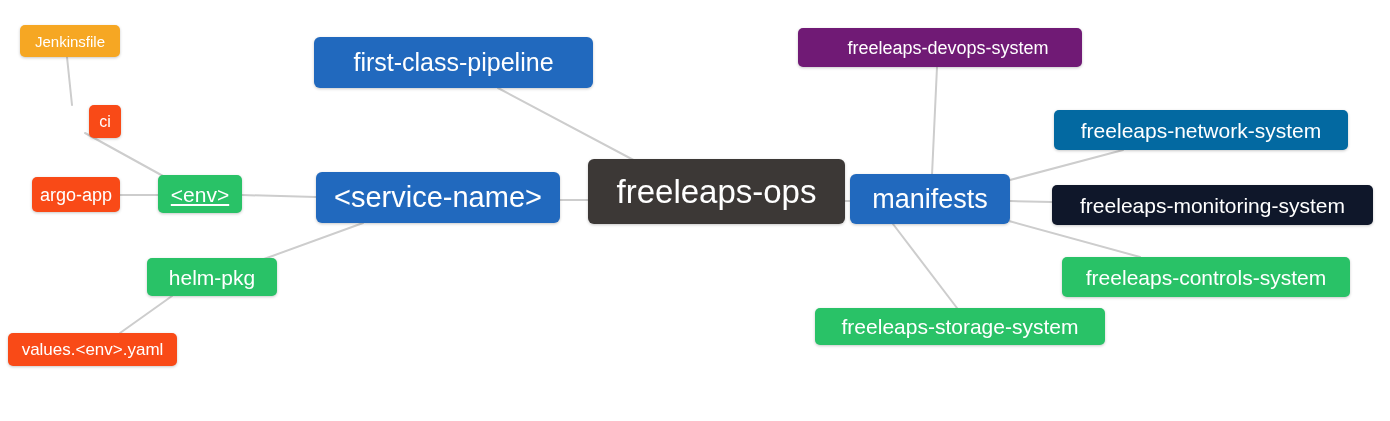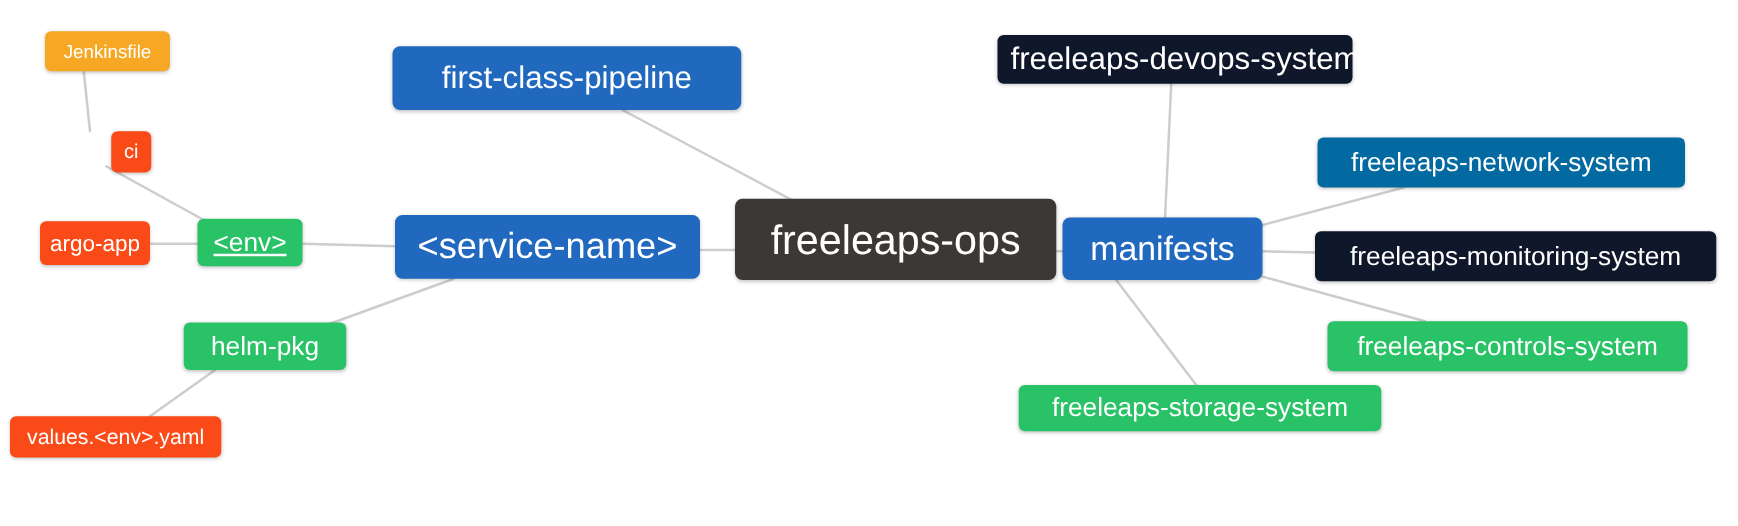--- a/index.html
+++ b/index.html
@@ -56,25 +56,25 @@
   <div class="node" style="left: 850px; top: 174px; width: 160px; height: 50px; font-size: 27px; border-radius: 6px; background-color: rgb(33, 105, 190);">manifests</div>
 
   <div class="node" style="left: 158px; top: 175px; width: 84px; height: 38px; font-size: 21px; background-color: rgb(41, 194, 103); text-decoration: underline;">&lt;env&gt;</div>
 
   <div class="node" style="left: 147px; top: 258px; width: 130px; height: 38px; font-size: 21px; background-color: rgb(41, 194, 103);">helm-pkg</div>
 
   <div class="node" style="left: 53px; top: 105px; width: 32px; height: 33px; font-size: 16px; background-color: rgb(249, 74, 23); margin-left: 36px;">ci</div>
 
   <div class="node" style="left: 32px; top: 177px; width: 88px; height: 35px; font-size: 18px; background-color: rgb(249, 74, 23);">argo-app</div>
 
-  <div class="node" style="left: 20px; top: 25px; width: 100px; height: 32px; font-size: 15px; background-color: rgb(246, 167, 35); margin-left: 16px;">Jenkinsfile</div>
+  <div class="node" style="left: 20px; top: 25px; width: 100px; height: 32px; font-size: 15px; background-color: rgb(246, 167, 35);">Jenkinsfile</div>
 
   <div class="node" style="left: 8px; top: 333px; width: 169px; height: 33px; font-size: 17px; background-color: rgb(249, 74, 23);">values.&lt;env&gt;.yaml</div>
 
-  <div class="node" style="left: 798px; top: 28px; width: 284px; height: 39px; font-size: 25px; background-color: #0f172a; padding-left: 16px;">freeleaps-devops-system</div>
+  <div class="node" style="left: 798px; top: 28px; width: 284px; height: 39px; font-size: 18px; background-color: #701a75; padding-left: 16px;">freeleaps-devops-system</div>
 
   <div class="node" style="left: 1054px; top: 110px; width: 294px; height: 40px; font-size: 21px; background-color: #0369a1;">freeleaps-network-system</div>
 
   <div class="node" style="left: 1052px; top: 185px; width: 321px; height: 40px; font-size: 21px; background-color: #0f172a;">freeleaps-monitoring-system</div>
 
   <div class="node" style="left: 1062px; top: 257px; width: 288px; height: 40px; font-size: 21px; background-color: rgb(41, 194, 103);">freeleaps-controls-system</div>
 
   <div class="node" style="left: 815px; top: 308px; width: 290px; height: 37px; font-size: 21px; background-color: rgb(41, 194, 103);">freeleaps-storage-system</div>
 
 </div>

